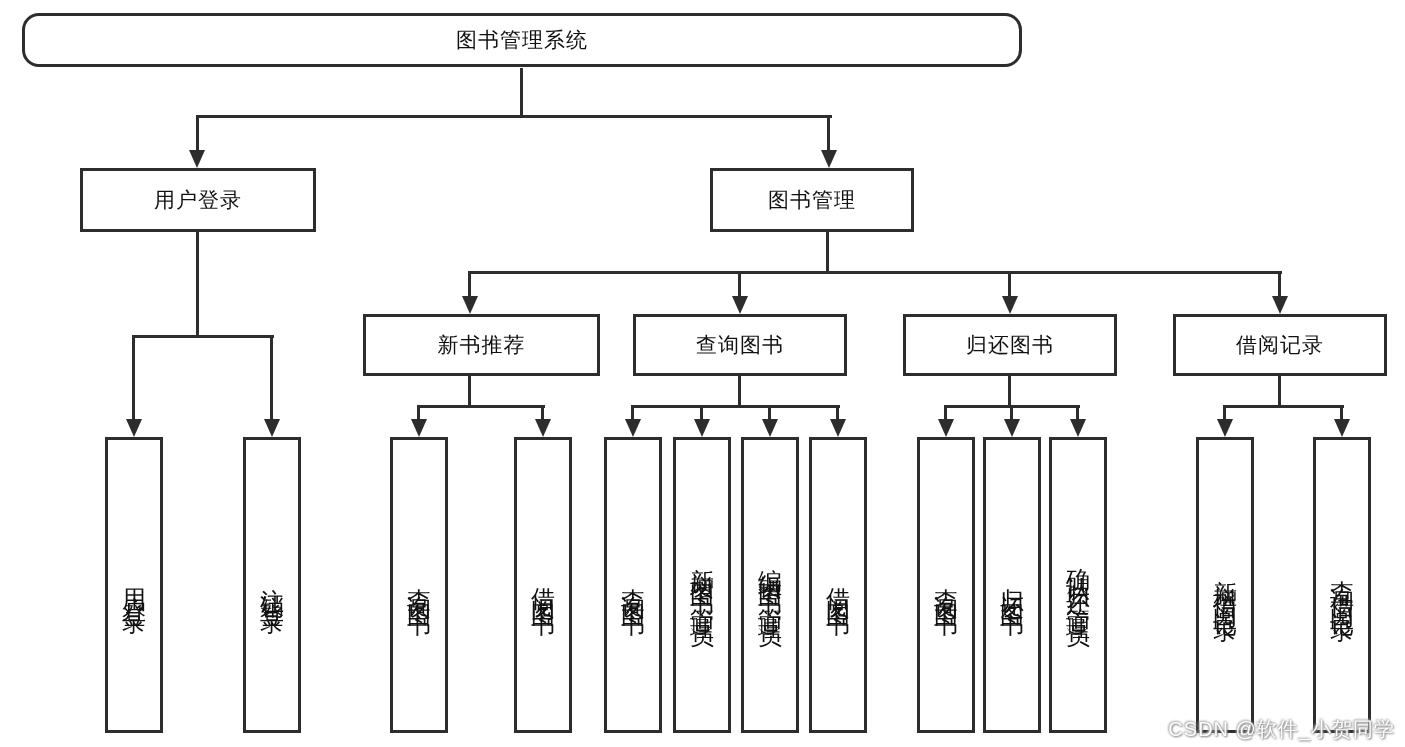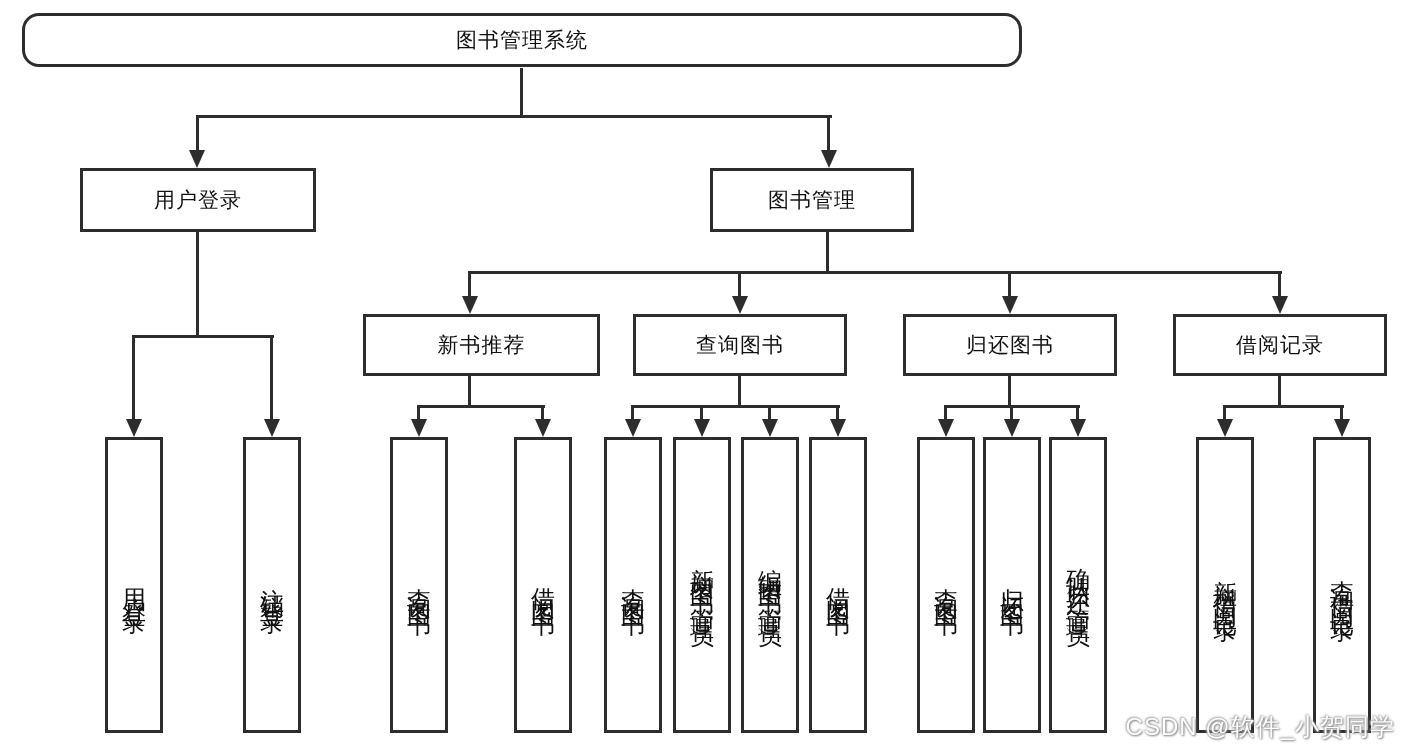--- a/index.html
+++ b/index.html
@@ -10,21 +10,21 @@
        border:3px solid #2d2d2d;display:flex;align-items:center;justify-content:center;}
   .hlabel{font-size:21px;color:#111111;letter-spacing:1px;white-space:nowrap;}
   .vlabel{writing-mode:vertical-rl;text-orientation:mixed;font-size:24px;color:#111111;
           letter-spacing:8px;line-height:1;}
 
   .line{position:absolute;background:#2d2d2d;}
   .arrow{position:absolute;width:0;height:0;
          border-left:8px solid transparent;border-right:8px solid transparent;
          border-top:18px solid #2d2d2d;}
 
-  #watermark{position:absolute;right:10px;bottom:4px;font-size:24px;letter-spacing:1px;
+  #watermark{position:absolute;right:10px;bottom:4px;font-size:20px;letter-spacing:1px;
              color:rgba(255,255,255,0.97);z-index:50;white-space:nowrap;
              text-shadow:1px 1px 2px #8a8a8a,-1px -1px 2px #b5b5b5,0 0 3px #9a9a9a;text-align:center;}
 </style>
 </head>
 <body>
 
 <div id="stage">
 
   <div class="box" style="left:22px;top:13px;width:1000px;height:54px;border-radius:17px;">
     <span class="hlabel">图书管理系统</span>

